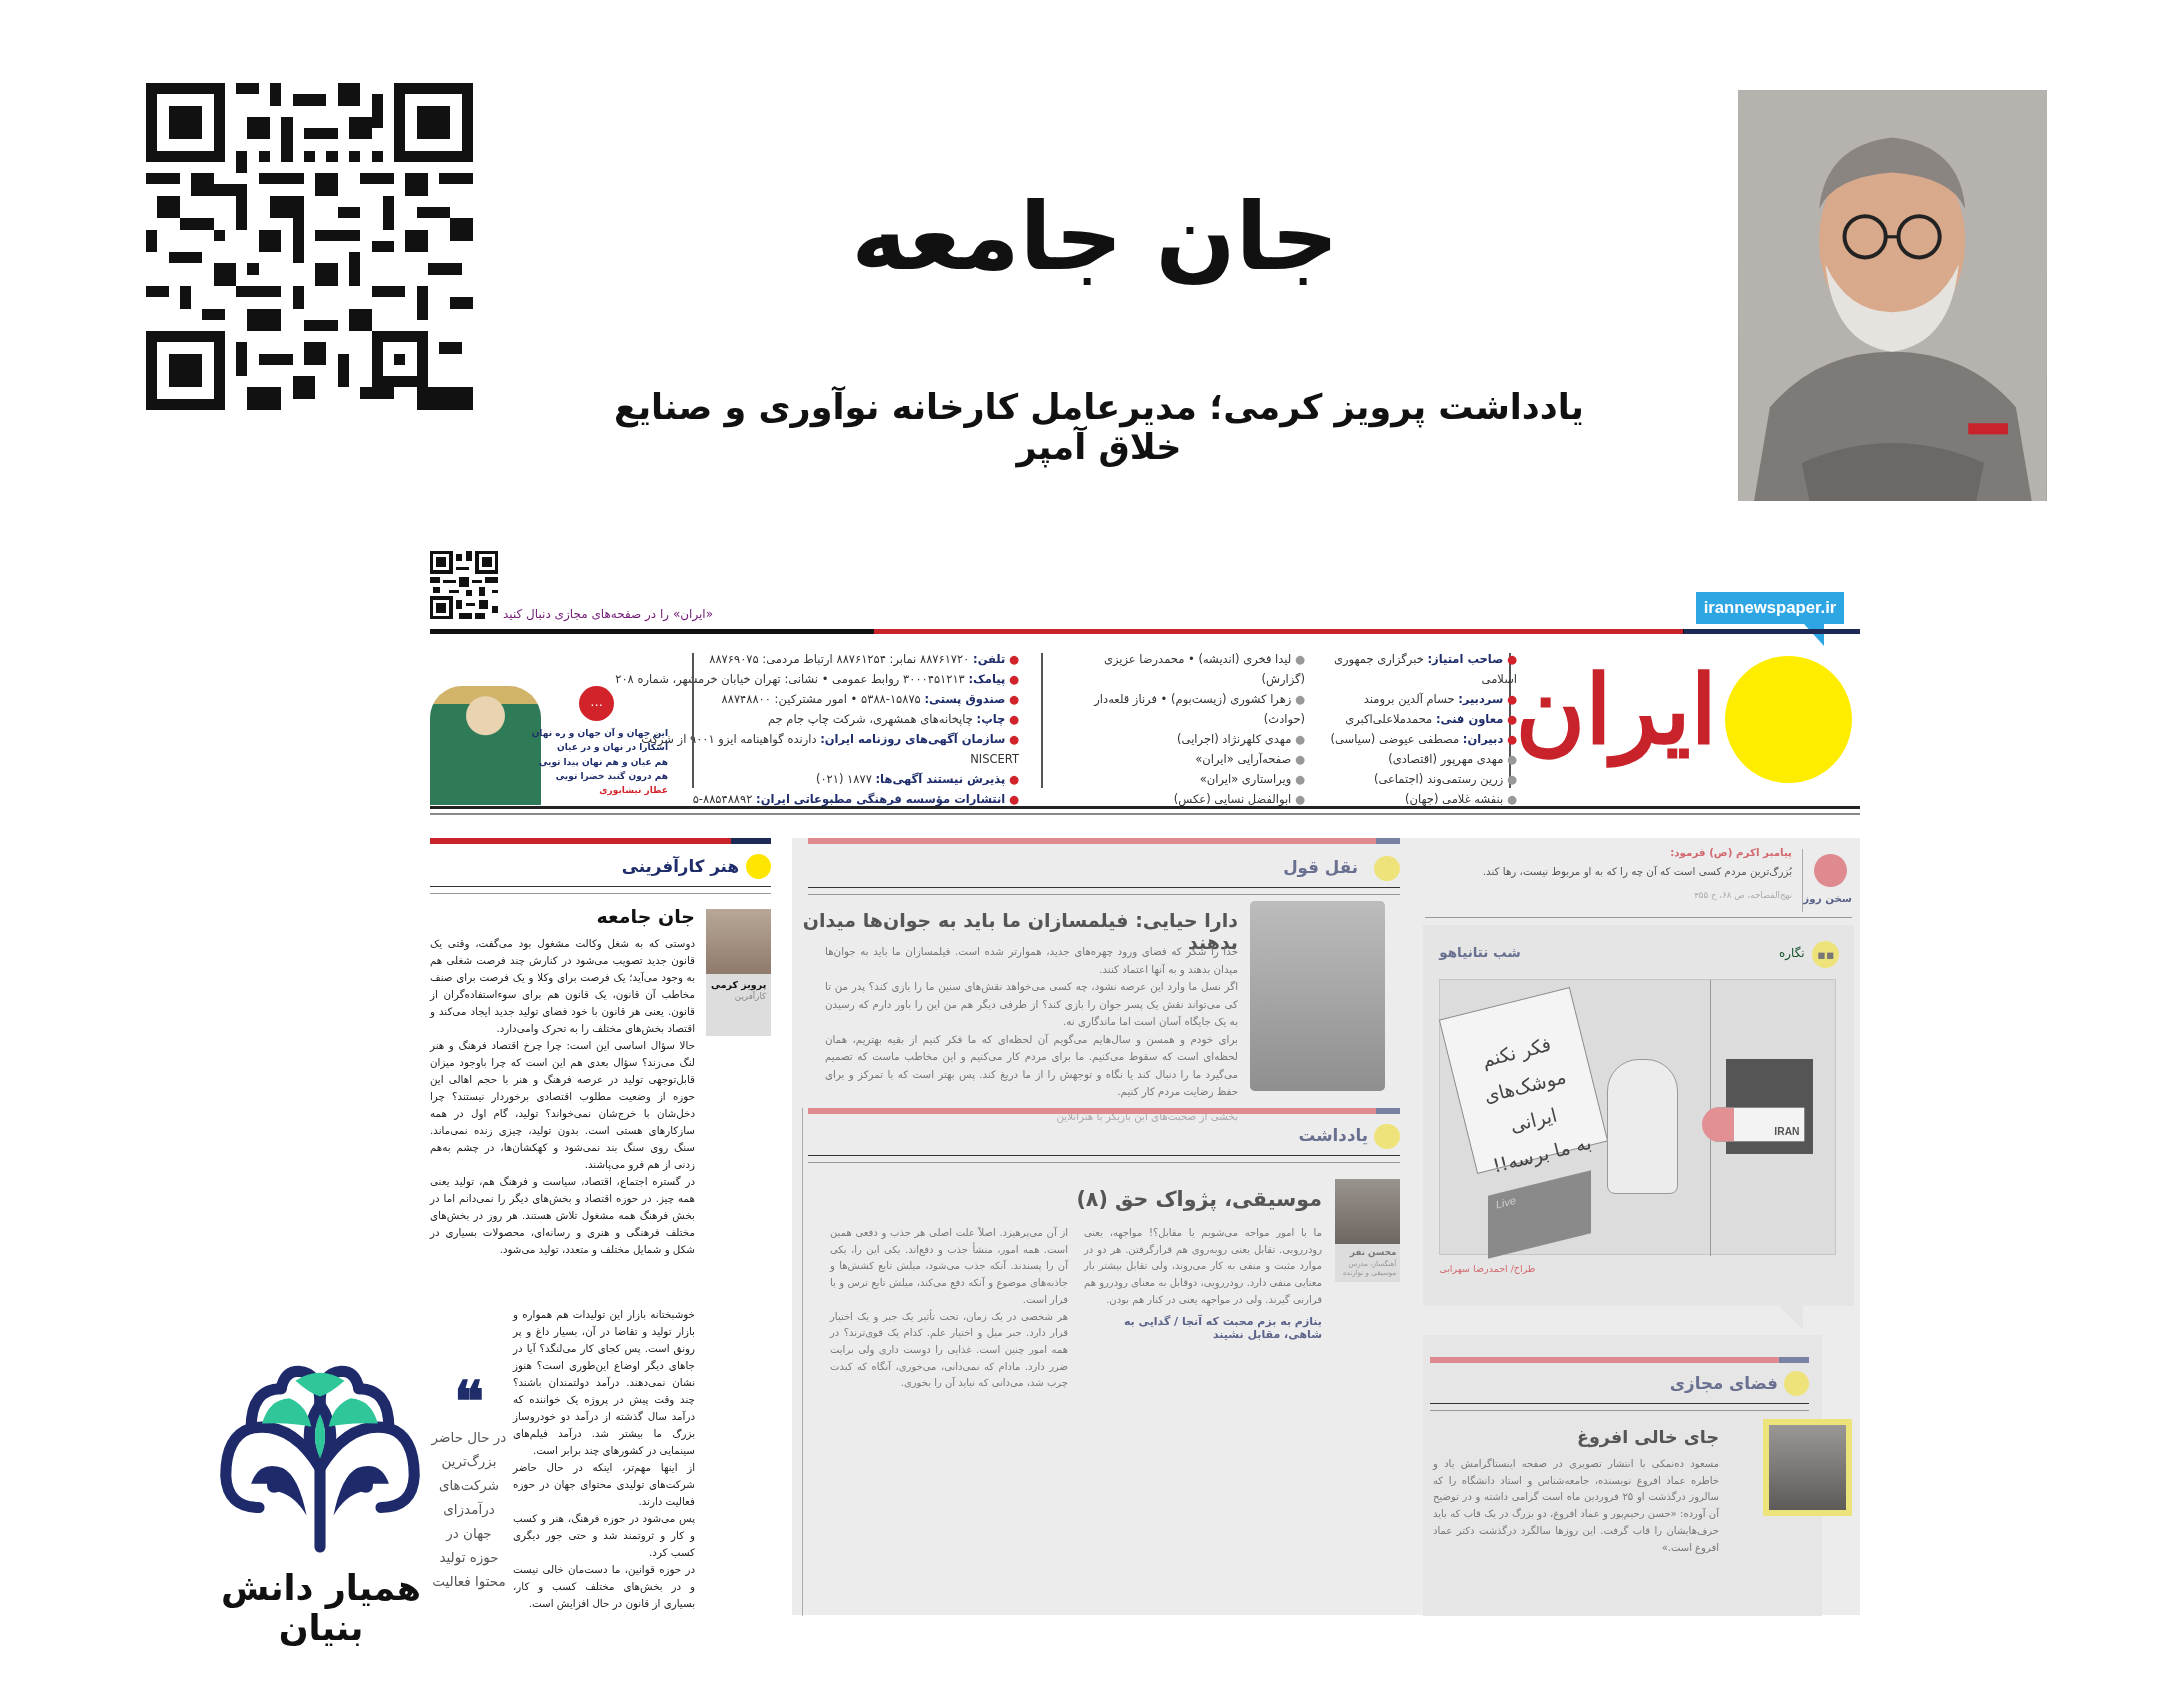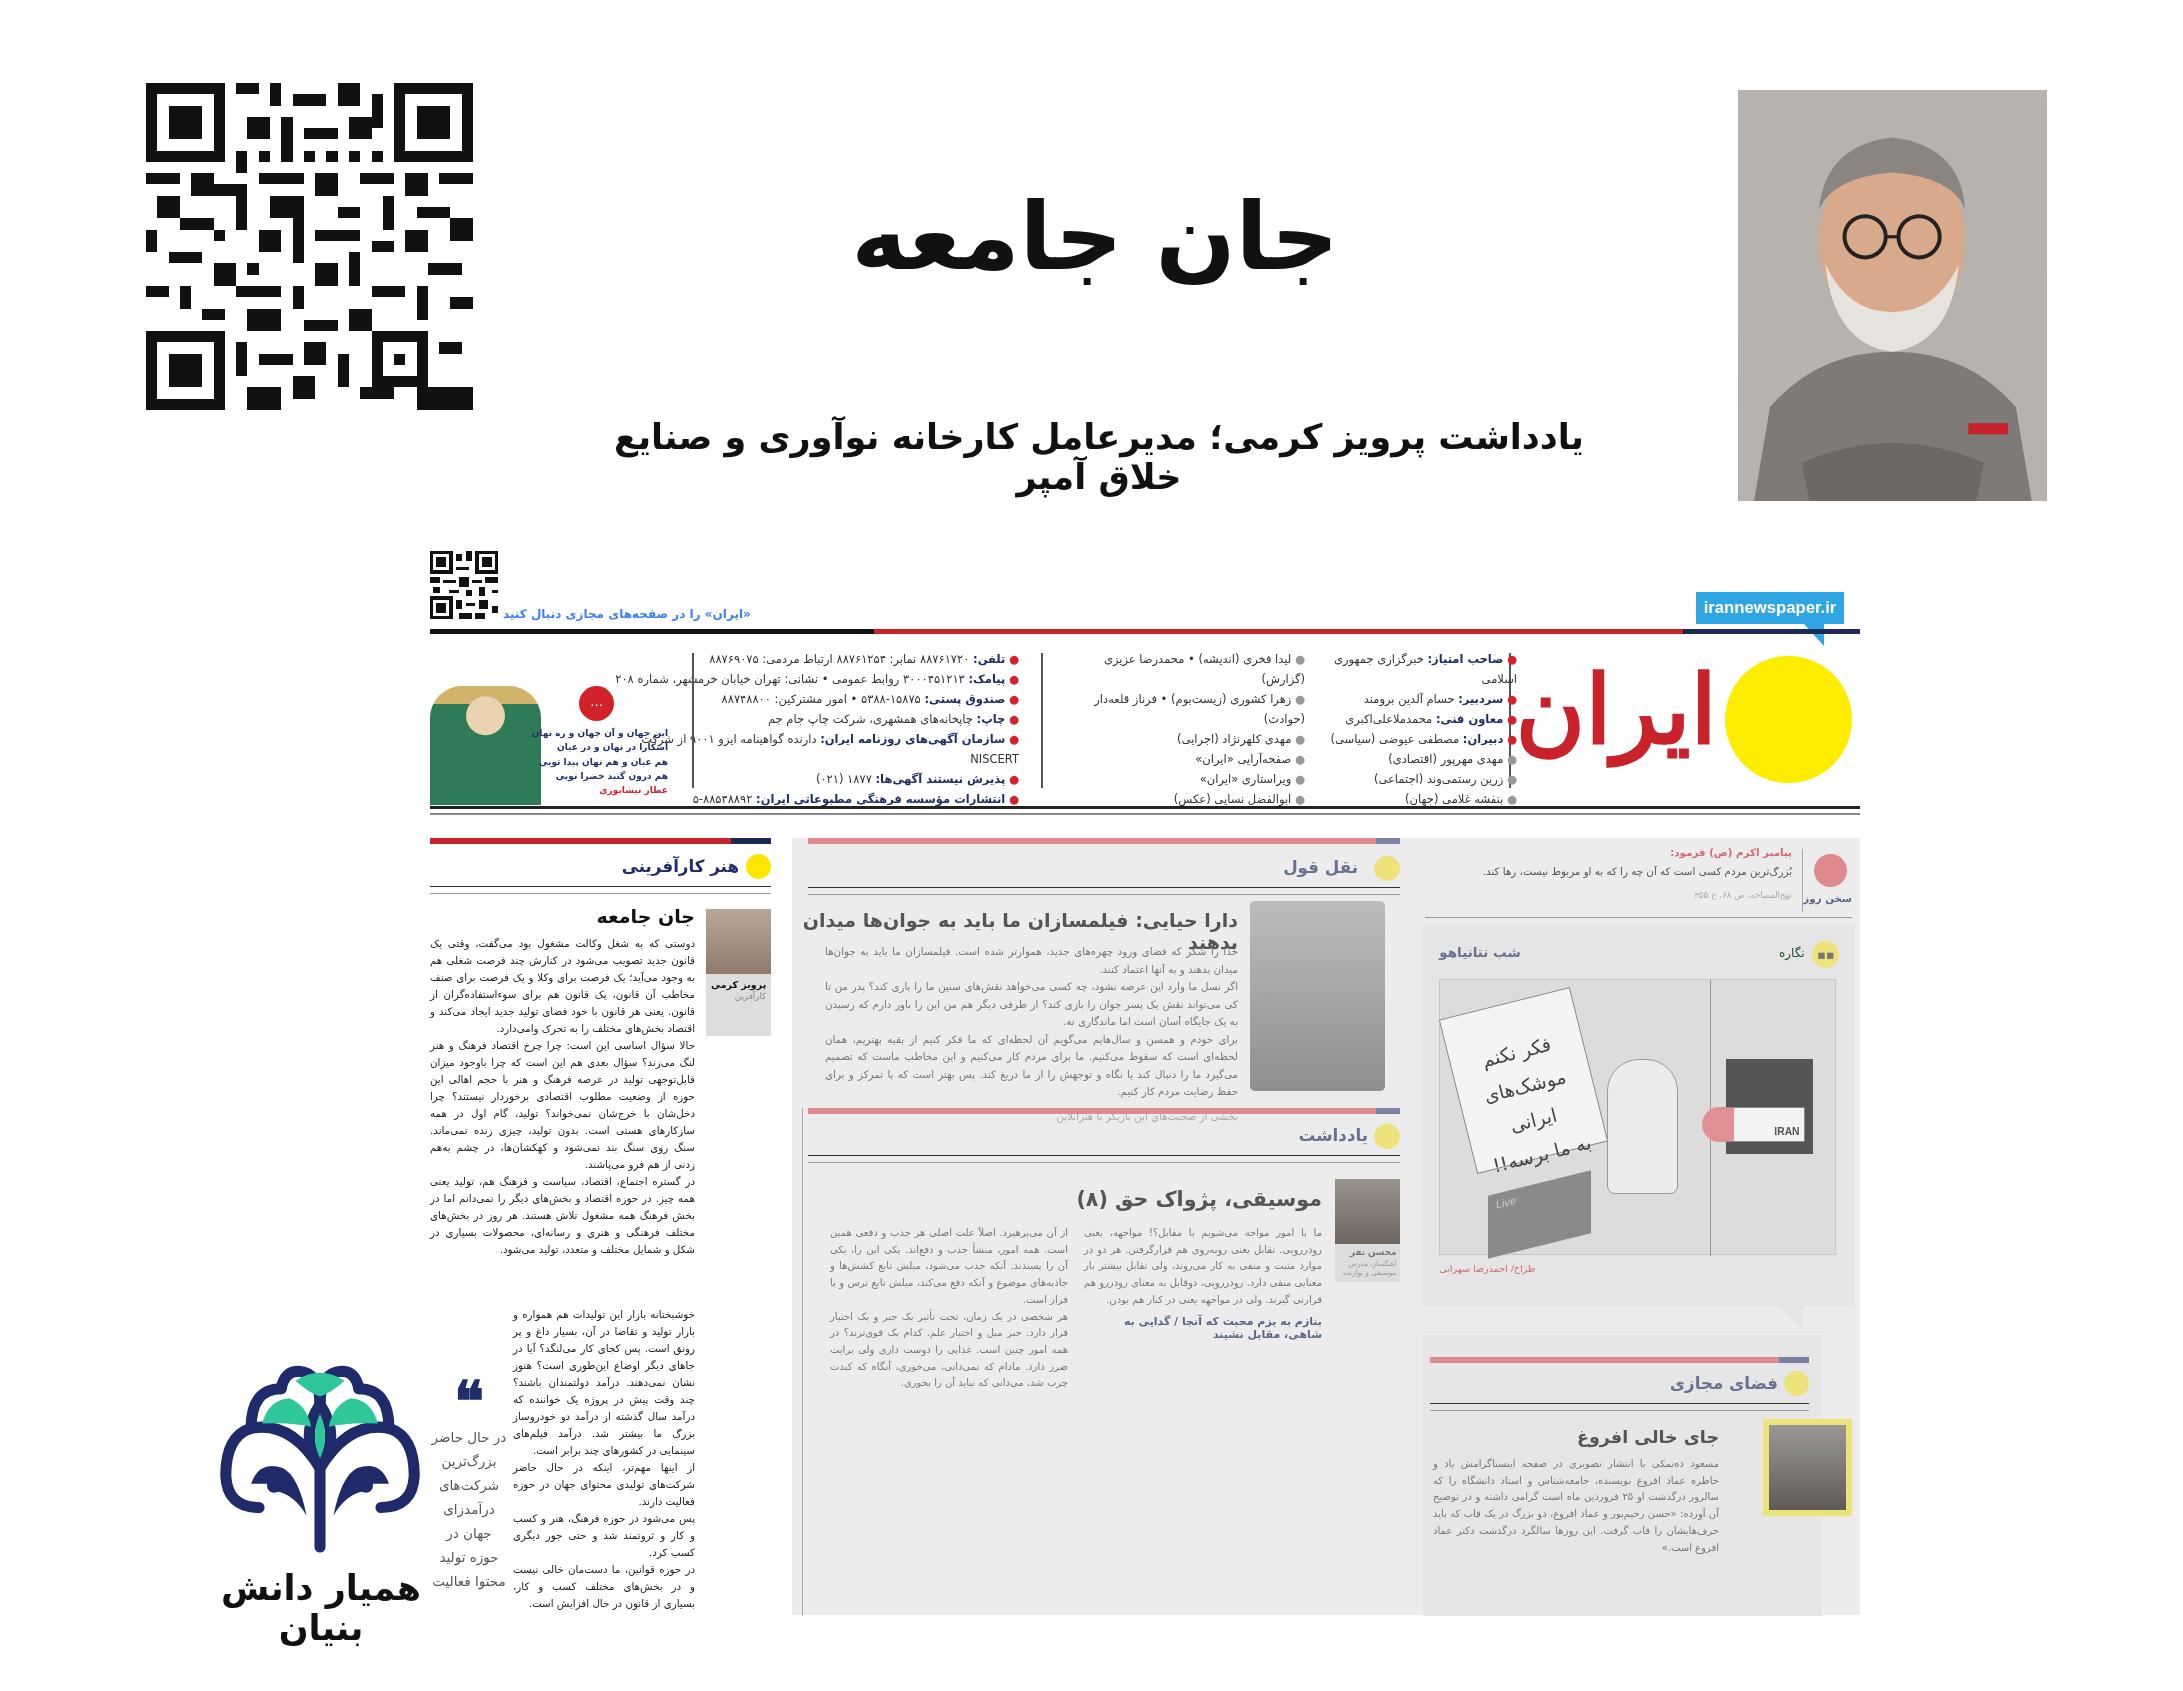--- a/index.html
+++ b/index.html
@@ -4,30 +4,30 @@
 <style>
   * { box-sizing: border-box; margin: 0; padding: 0; }
   html, body { width: 2183px; height: 1691px; background: #ffffff; overflow: hidden; }
   body { position: relative; font-family: "DejaVu Sans", sans-serif; color: #111; }
   .abs { position: absolute; }
   .rtl { direction: rtl; text-align: right; }
 
   
   .qr-big { left: 146px; top: 83px; width: 327px; height: 327px; background: #fff; }
   .main-title { left: 714px; top: 182px; width: 762px; text-align: center; font-size: 94px; font-weight: bold; font-family: "DejaVu Sans", sans-serif; letter-spacing: 1.6px; }
-  .main-subtitle { left: 603px; top: 387px; width: 992px; text-align: center; font-size: 35px; font-weight: bold; margin-top: 30px; }
+  .main-subtitle { left: 603px; top: 387px; width: 992px; text-align: center; font-size: 35px; font-weight: bold; }
   .author-photo { left: 1738px; top: 90px; width: 309px; height: 411px; background: linear-gradient(180deg,#b9b6b1 0%,#a7a49f 40%,#807c78 100%); overflow: hidden; }
 
   
   .paper { left: 430px; top: 551px; width: 1430px; height: 1065px; background: #fff; }
   .paper-head { left: 0; top: 0; width: 1430px; height: 262px; }
   .site-badge { right: 16px; top: 41px; width: 148px; height: 32px; background: #2fa6e4; color: #fff; font-weight: bold; font-size: 16.7px; text-align: center; line-height: 32px; font-family: "Liberation Sans", sans-serif; }
   .site-badge-tail { right: 36px; top: 73px; width: 0; height: 0; border-left: 20.6px solid transparent; border-right: 0 solid transparent; border-top: 22px solid #2fa6e4; }
   .date-lines { right: 179px; top: 40px; width: 793px; font-size: 12px; color: #333; line-height: 17.5px; }
-  .follow-text { left: 73px; top: 56px; font-size: 12px; font-weight: bold; color: #3b82f6; }
+  .follow-text { left: 73px; top: 56px; font-size: 12px; font-weight: normal; color: #701a75; }
   .qr-small { left: 0; top: 0; width: 68px; height: 68px; }
   .rule-top { left: 0; top: 78px; width: 1430px; height: 4.8px; background: #111; }
   .rule-top-red { left: 444px; top: 78px; width: 809px; height: 4.8px; background: #c8232b; }
   .rule-top-blue { right: 0; top: 78px; width: 176px; height: 4.8px; background: #1d2a55; }
 
   .iran-logo { right: 8px; top: 95px; width: 333px; height: 143px; }
   .iran-circle { right: 0; top: 9.5px; width: 127px; height: 127px; border-radius: 50%; background: #ffed00; }
   .iran-word { right: 135px; top: 8px; font-size: 95px; font-weight: bold; color: #c8232b; font-family: "DejaVu Serif", serif; }
 
   .staff-col { font-size: 11.5px; line-height: 20px; color: #333; }

